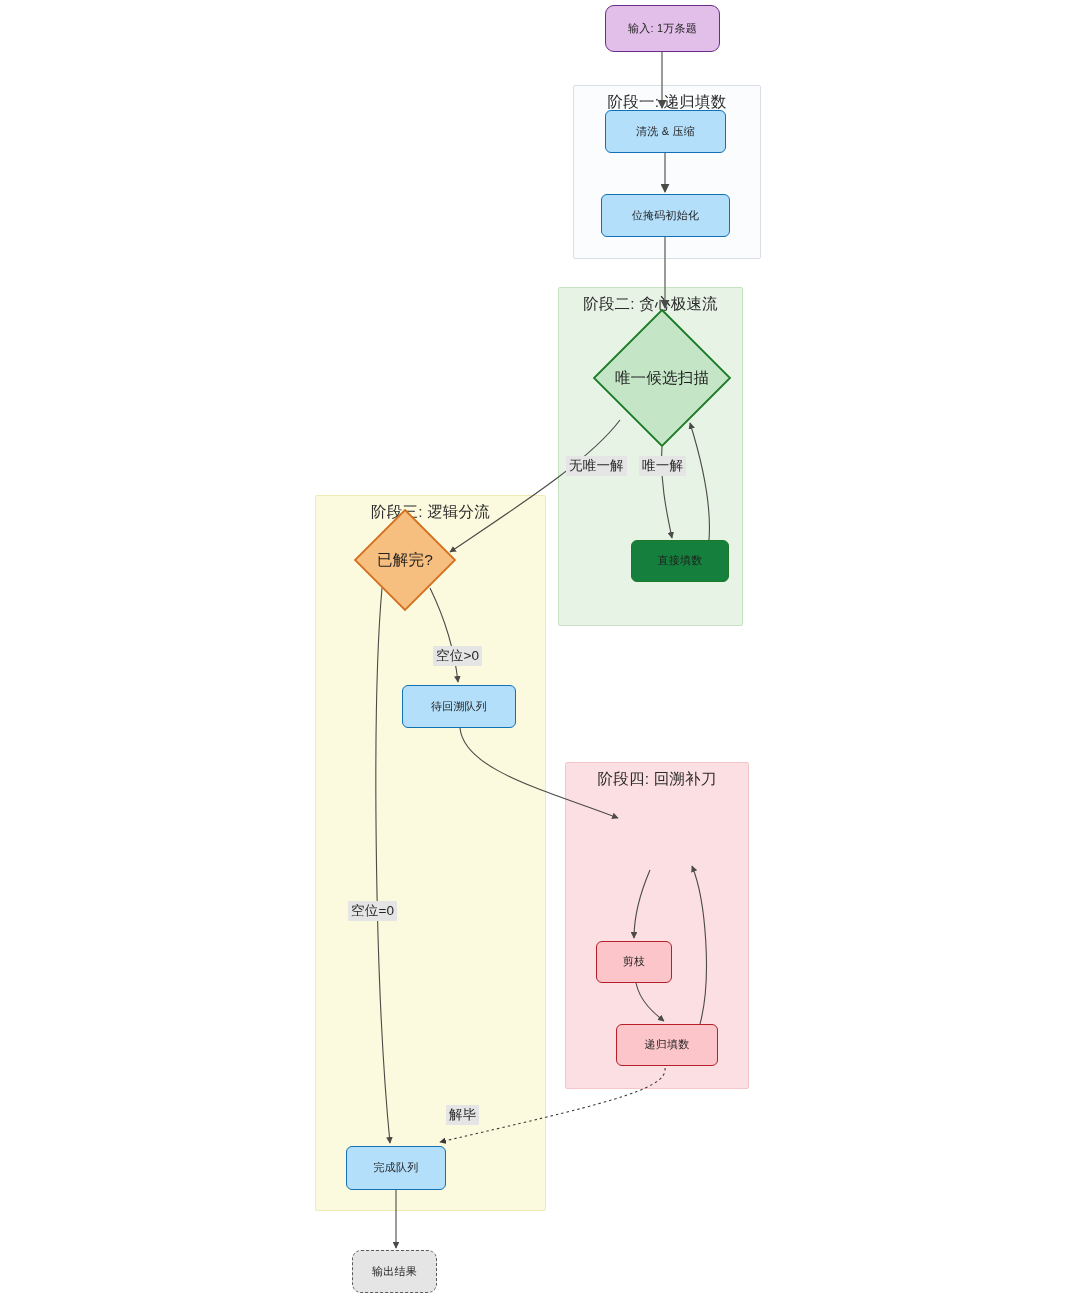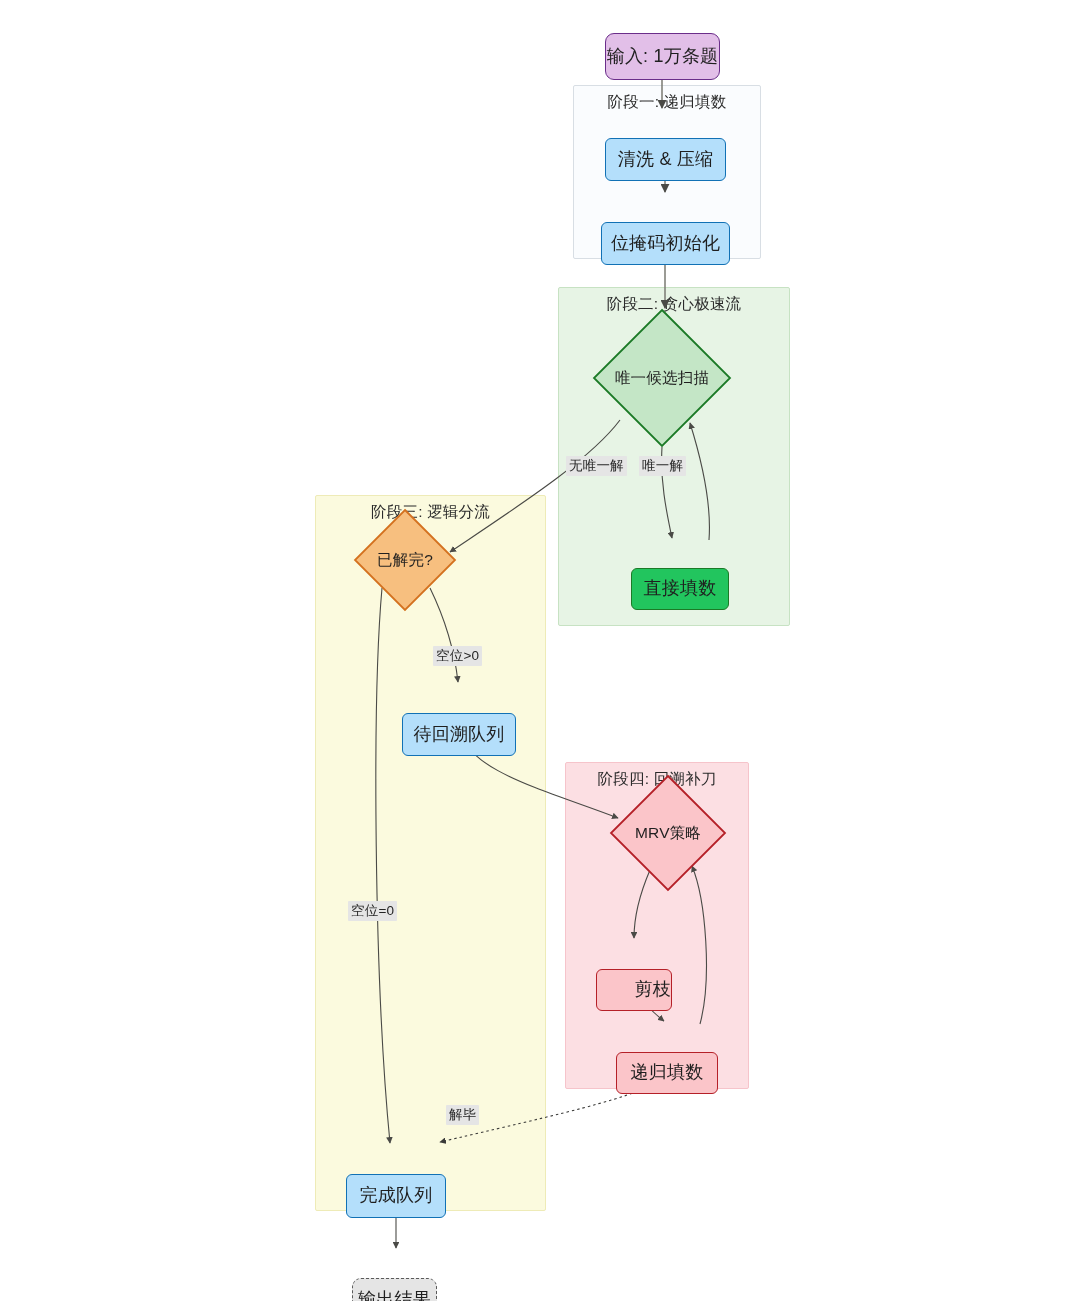--- a/index.html
+++ b/index.html
@@ -42,25 +42,24 @@
     letter-spacing: 0.2px;
     white-space: nowrap;
   }
   .node {
     position: absolute;
     box-sizing: border-box;
     display: flex;
     align-items: center;
     justify-content: center;
     text-align: center;
-    font-size: 18px;
+    font-size: 11px;
     line-height: 1.2;
     color: #1f1f1f;
     letter-spacing: 0.2px;
-    margin-top: 28px;
   }
   .rect {
     border-width: 1.6px;
     border-style: solid;
     border-radius: 6px;
   }
   .diamond-wrap {
     position: absolute;
   }
   .diamond-wrap svg {
@@ -87,39 +86,39 @@
     font-size: 13.5px;
     color: #262626;
     background: #e5e5e5;
     padding: 1px 3px;
     border-radius: 1px;
     white-space: nowrap;
     letter-spacing: 0.2px;
   }
   .n-purple { background: #e2bfe8; border-color: #6b2d8a; }
   .n-blue   { background: #b4dffb; border-color: #1171b5; }
-  .n-green  { background: #22c55e; border-color: #1b7a26; }
+  .n-green  { background: #15803d; border-color: #1b7a26; }
   .n-pink   { background: #fbc5c9; border-color: #b52028; }
   .n-dash   { background: #e5e5e5; border: 1.6px dashed #5a5a5a; border-radius: 9px; }
   .rounded-purple { border-radius: 9px; }
   .c-phase1 { background: #fafcfe; border: 1.1px solid #d8dee4; }
   .c-phase2 { background: #e7f4e5; border: 1.1px solid #c7e2c3; }
   .c-phase3 { background: #fbfade; border: 1.1px solid #eeebb7; }
   .c-phase4 { background: #fcdfe3; border: 1.1px solid #f6c4cb; }
 </style>
 </head>
 <body>
 
 <div id="canvas">
 
   <div class="cluster c-phase1" style="left:573px; top:85px; width:188px; height:174px;">
     <div class="cluster-title">阶段一: 递归填数</div>
   </div>
 
-  <div class="cluster c-phase2" style="left:558px; top:287px; width:232px; height:339px;padding-left:43px;">
+  <div class="cluster c-phase2" style="left:558px; top:287px; width:185px; height:339px;padding-left:43px;">
     <div class="cluster-title">阶段二: 贪心极速流</div>
   </div>
 
   <div class="cluster c-phase4" style="left:565px; top:762px; width:184px; height:327px;">
     <div class="cluster-title">阶段四: 回溯补刀</div>
   </div>
 
   <div class="cluster c-phase3" style="left:315px; top:495px; width:231px; height:716px;">
     <div class="cluster-title">阶段三: 逻辑分流</div>
   </div>
@@ -204,28 +203,22 @@
   </div>
 
   <div class="node rect n-blue" style="left:402px; top:685px; width:114px; height:43px;">
     <span>待回溯队列</span>
   </div>
 
   <div class="node rect n-blue" style="left:346px; top:1146px; width:100px; height:44px;">
     <span>完成队列</span>
   </div>
 
-  <div class="diamond-wrap" style="left:609px; top:774px; width:118px; height:118px;">
-    <svg width="118" height="118" viewBox="0 0 118 118">
-      <polygon points="59,2 116,59 59,116 2,59" fill="#fbc5c9" stroke="#b52028" stroke-width="1.8"></polygon>
-    </svg>
-    <div class="diamond-label">MRV策略</div>
-  </div>
-
-  <div class="node rect n-pink" style="left:596px; top:941px; width:76px; height:42px;justify-content:flex-end;">
+
+  <div class="node rect n-pink" style="left:596px; top:941px; width:76px; height:42px;">
     <span>剪枝</span>
   </div>
 
   <div class="node rect n-pink" style="left:616px; top:1024px; width:102px; height:42px;">
     <span>递归填数</span>
   </div>
 
   <div class="node n-dash" style="left:352px; top:1250px; width:85px; height:43px;">
     <span>输出结果</span>
   </div>

